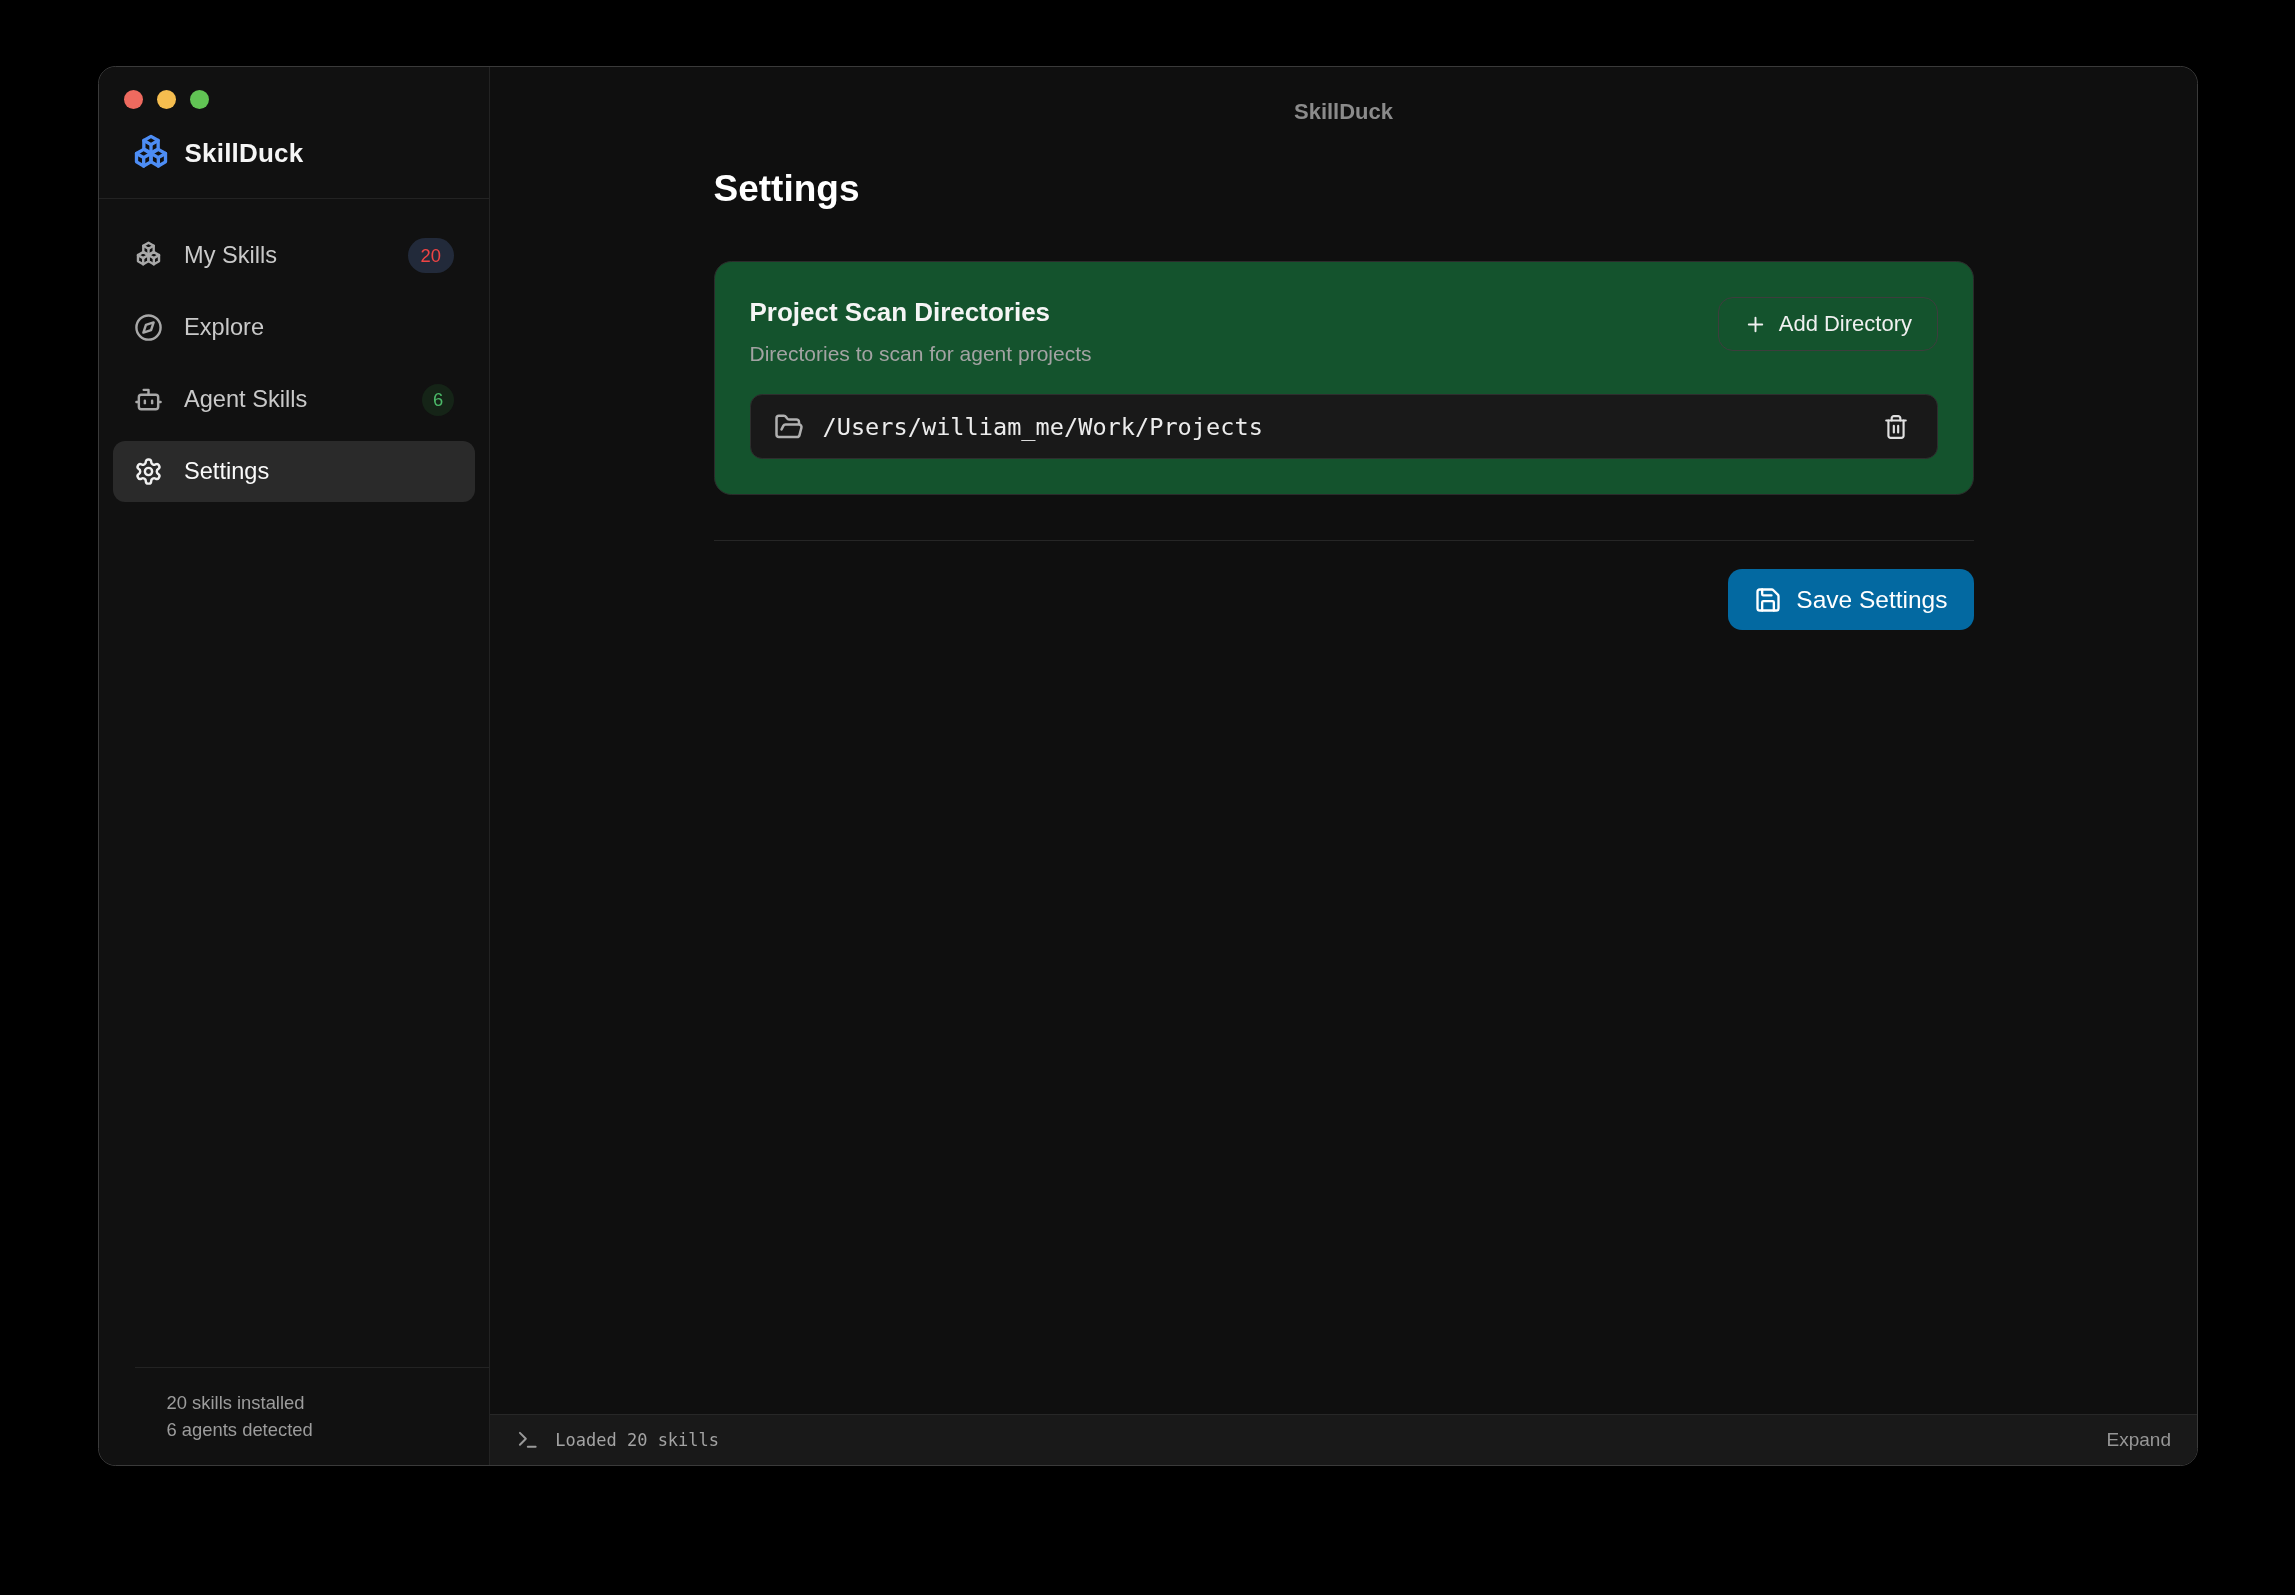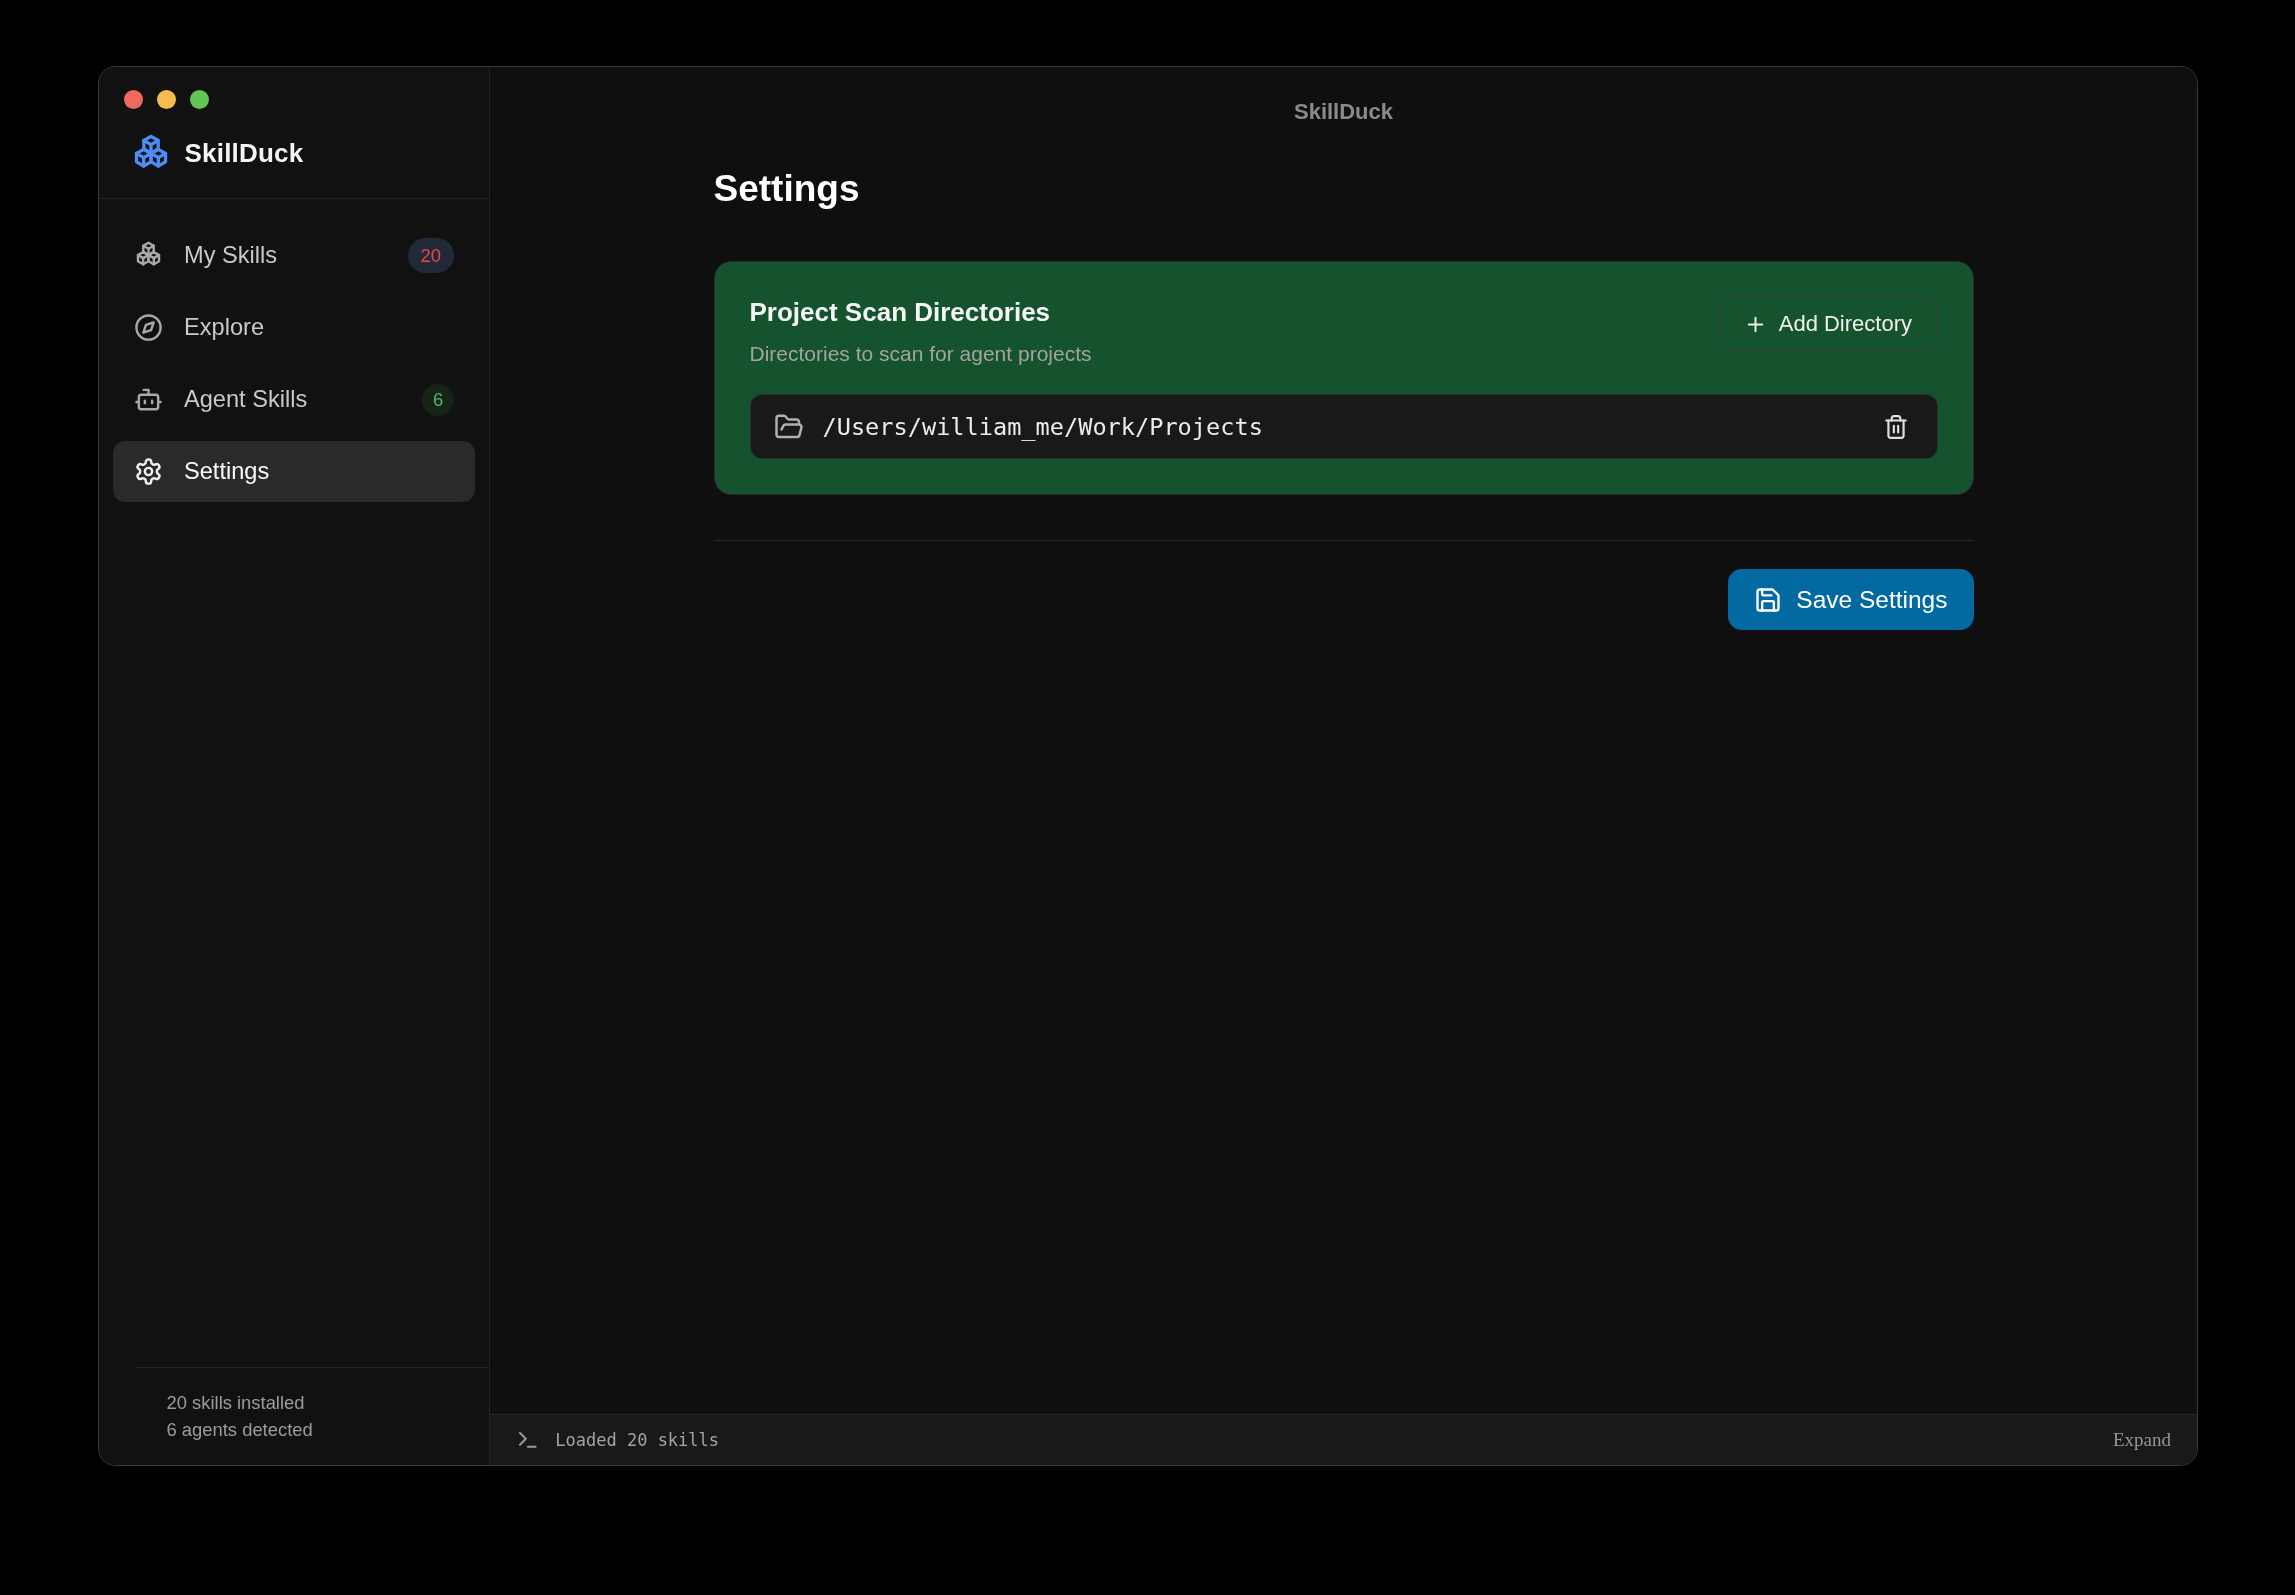--- a/index.html
+++ b/index.html
@@ -171,21 +171,21 @@
   .status-text {
     font-family: "DejaVu Sans Mono", "Liberation Mono", monospace;
     font-size: 17px;
     color: #a3a3a3;
   }
   .expand-btn {
     margin-left: auto;
     background: none; border: none;
     color: #969696;
     font-size: 19px;
-    font-family: Liberation Serif, serif;
+    font-family: Liberation Sans, sans-serif;
     cursor: default;
   }
   svg.stroke { fill: none; stroke: currentColor; stroke-width: 2; stroke-linecap: round; stroke-linejoin: round; }
 </style>
 </head>
 <body>
 
 <svg width="0" height="0" style="position:absolute">
   <defs>
     <g id="cube-part">

